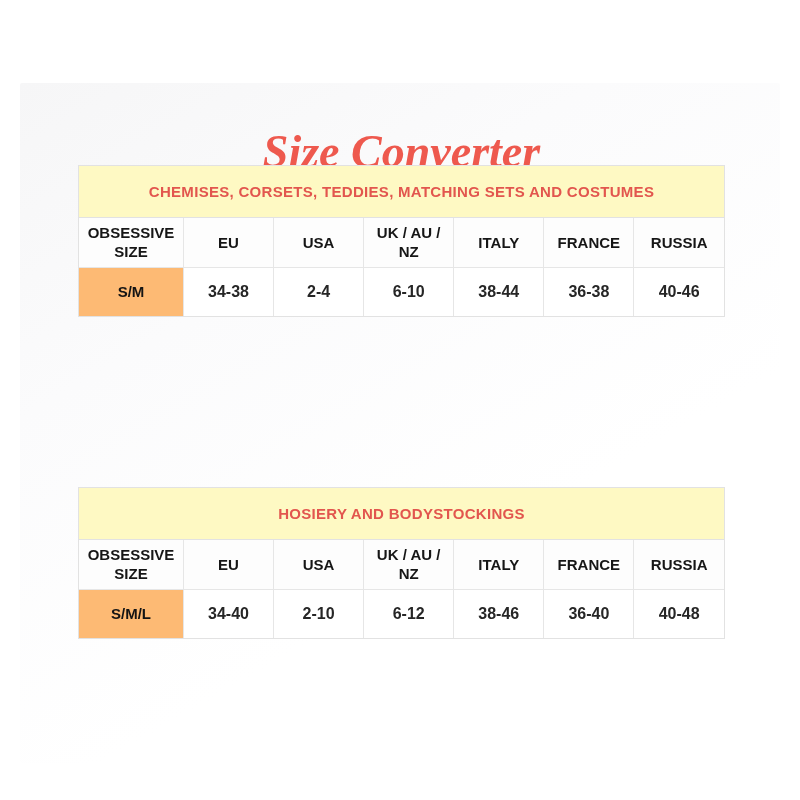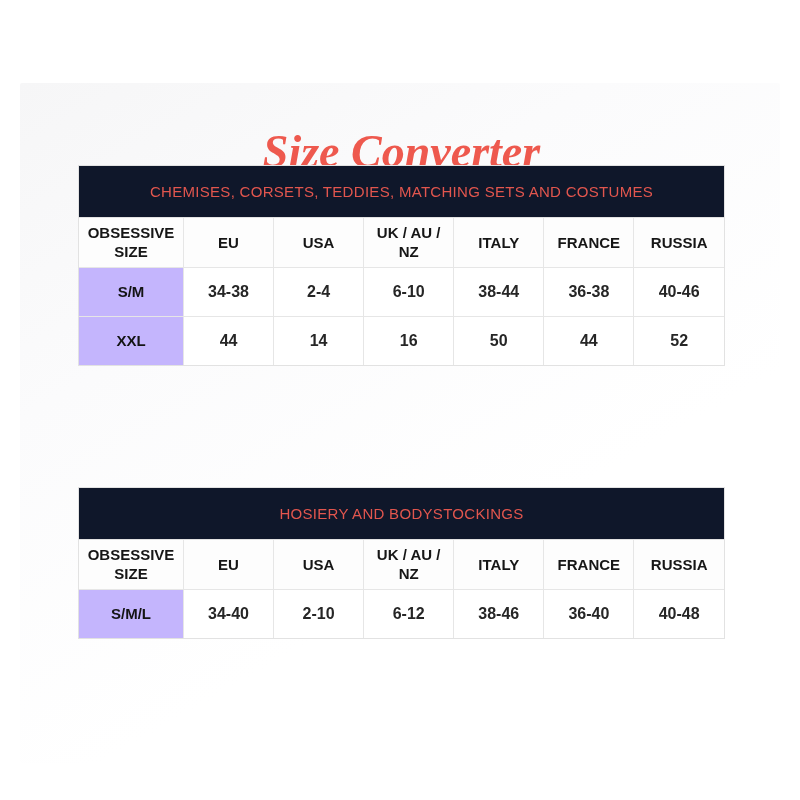--- a/index.html
+++ b/index.html
@@ -49,24 +49,24 @@
     width: 645px;
     background: #ffffff;
     border: 1px solid #e2e2e2;
   }
   .section-1 { top: 165px; }
   .section-2 { top: 487px; }
   .table-caption {
     height: 51px;
     line-height: 51px;
     text-align: center;
-    background: #0f172a;
+    background: #fef9c3;
     border-bottom: 1px solid #e2e2e2;
     color: #e2564e;
-    font-weight: 400;
+    font-weight: 700;
     font-size: 15px;
     letter-spacing: 0.3px;
   }
   table.size-table {
     width: 100%;
     border-collapse: collapse;
     table-layout: fixed;
   }
   table.size-table col.size-col { width: 16.2%; }
   table.size-table th,
@@ -91,21 +91,21 @@
   }
   table.size-table td {
     font-size: 16px;
     font-weight: 700;
     color: #262626;
   }
   table.size-table td:first-child {
     font-weight: 700;
     font-size: 15px;
     color: #141414;
-    background: #c4b5fd;
+    background: #fdba74;
   }
 </style>
 </head>
 <body>
 
 <div class="page">
 
   <div class="card"></div>
 
   <h1 class="page-title">Size Converter</h1>
@@ -135,29 +135,20 @@
         </thead>
         <tbody>
           <tr>
             <td>S/M</td>
             <td>34-38</td>
             <td>2-4</td>
             <td>6-10</td>
             <td>38-44</td>
             <td>36-38</td>
             <td>40-46</td>
-          </tr>
-          <tr>
-            <td>XXL</td>
-            <td>44</td>
-            <td>14</td>
-            <td>16</td>
-            <td>50</td>
-            <td>44</td>
-            <td>52</td>
           </tr>
         </tbody>
       </table>
   </section>
 
   <section class="size-table-section section-2">
     <div class="table-caption">HOSIERY AND BODYSTOCKINGS</div>
     <table class="size-table">
       <colgroup>
           <col class="size-col">

